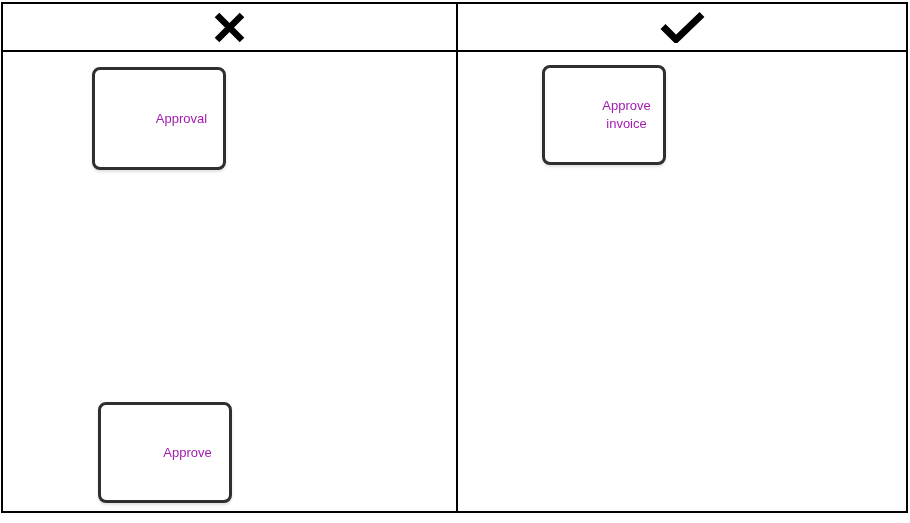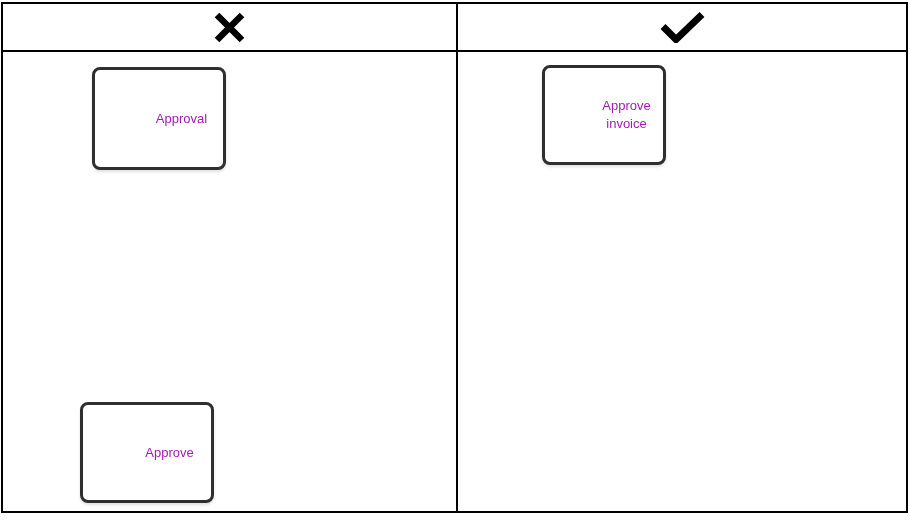--- a/index.html
+++ b/index.html
@@ -53,21 +53,21 @@
     text-align: center;
     color: #a21caf;
     font-size: 13px;
     line-height: 1.35;
     white-space: pre-line;
     padding-left: 45px;
   }
   
   .task-bad-1  { left: 89px;  top: 15px;  width: 134px; height: 103px; }
   .task-bad-2  { left: 89px;  top: 189px; width: 134px; height: 105px; }
-  .task-bad-3  { left: 77px;  top: 350px; width: 134px; height: 101px; }
+  .task-bad-3  { left: 95px;  top: 350px; width: 134px; height: 101px; }
   .task-good-1 { left: 84px;  top: 13px;  width: 124px; height: 100px; }
 </style>
 </head>
 <body>
 
 <div class="page">
   <div class="cmp-table">
 
     <div class="row-header">
       <div class="header-cell col-left">

